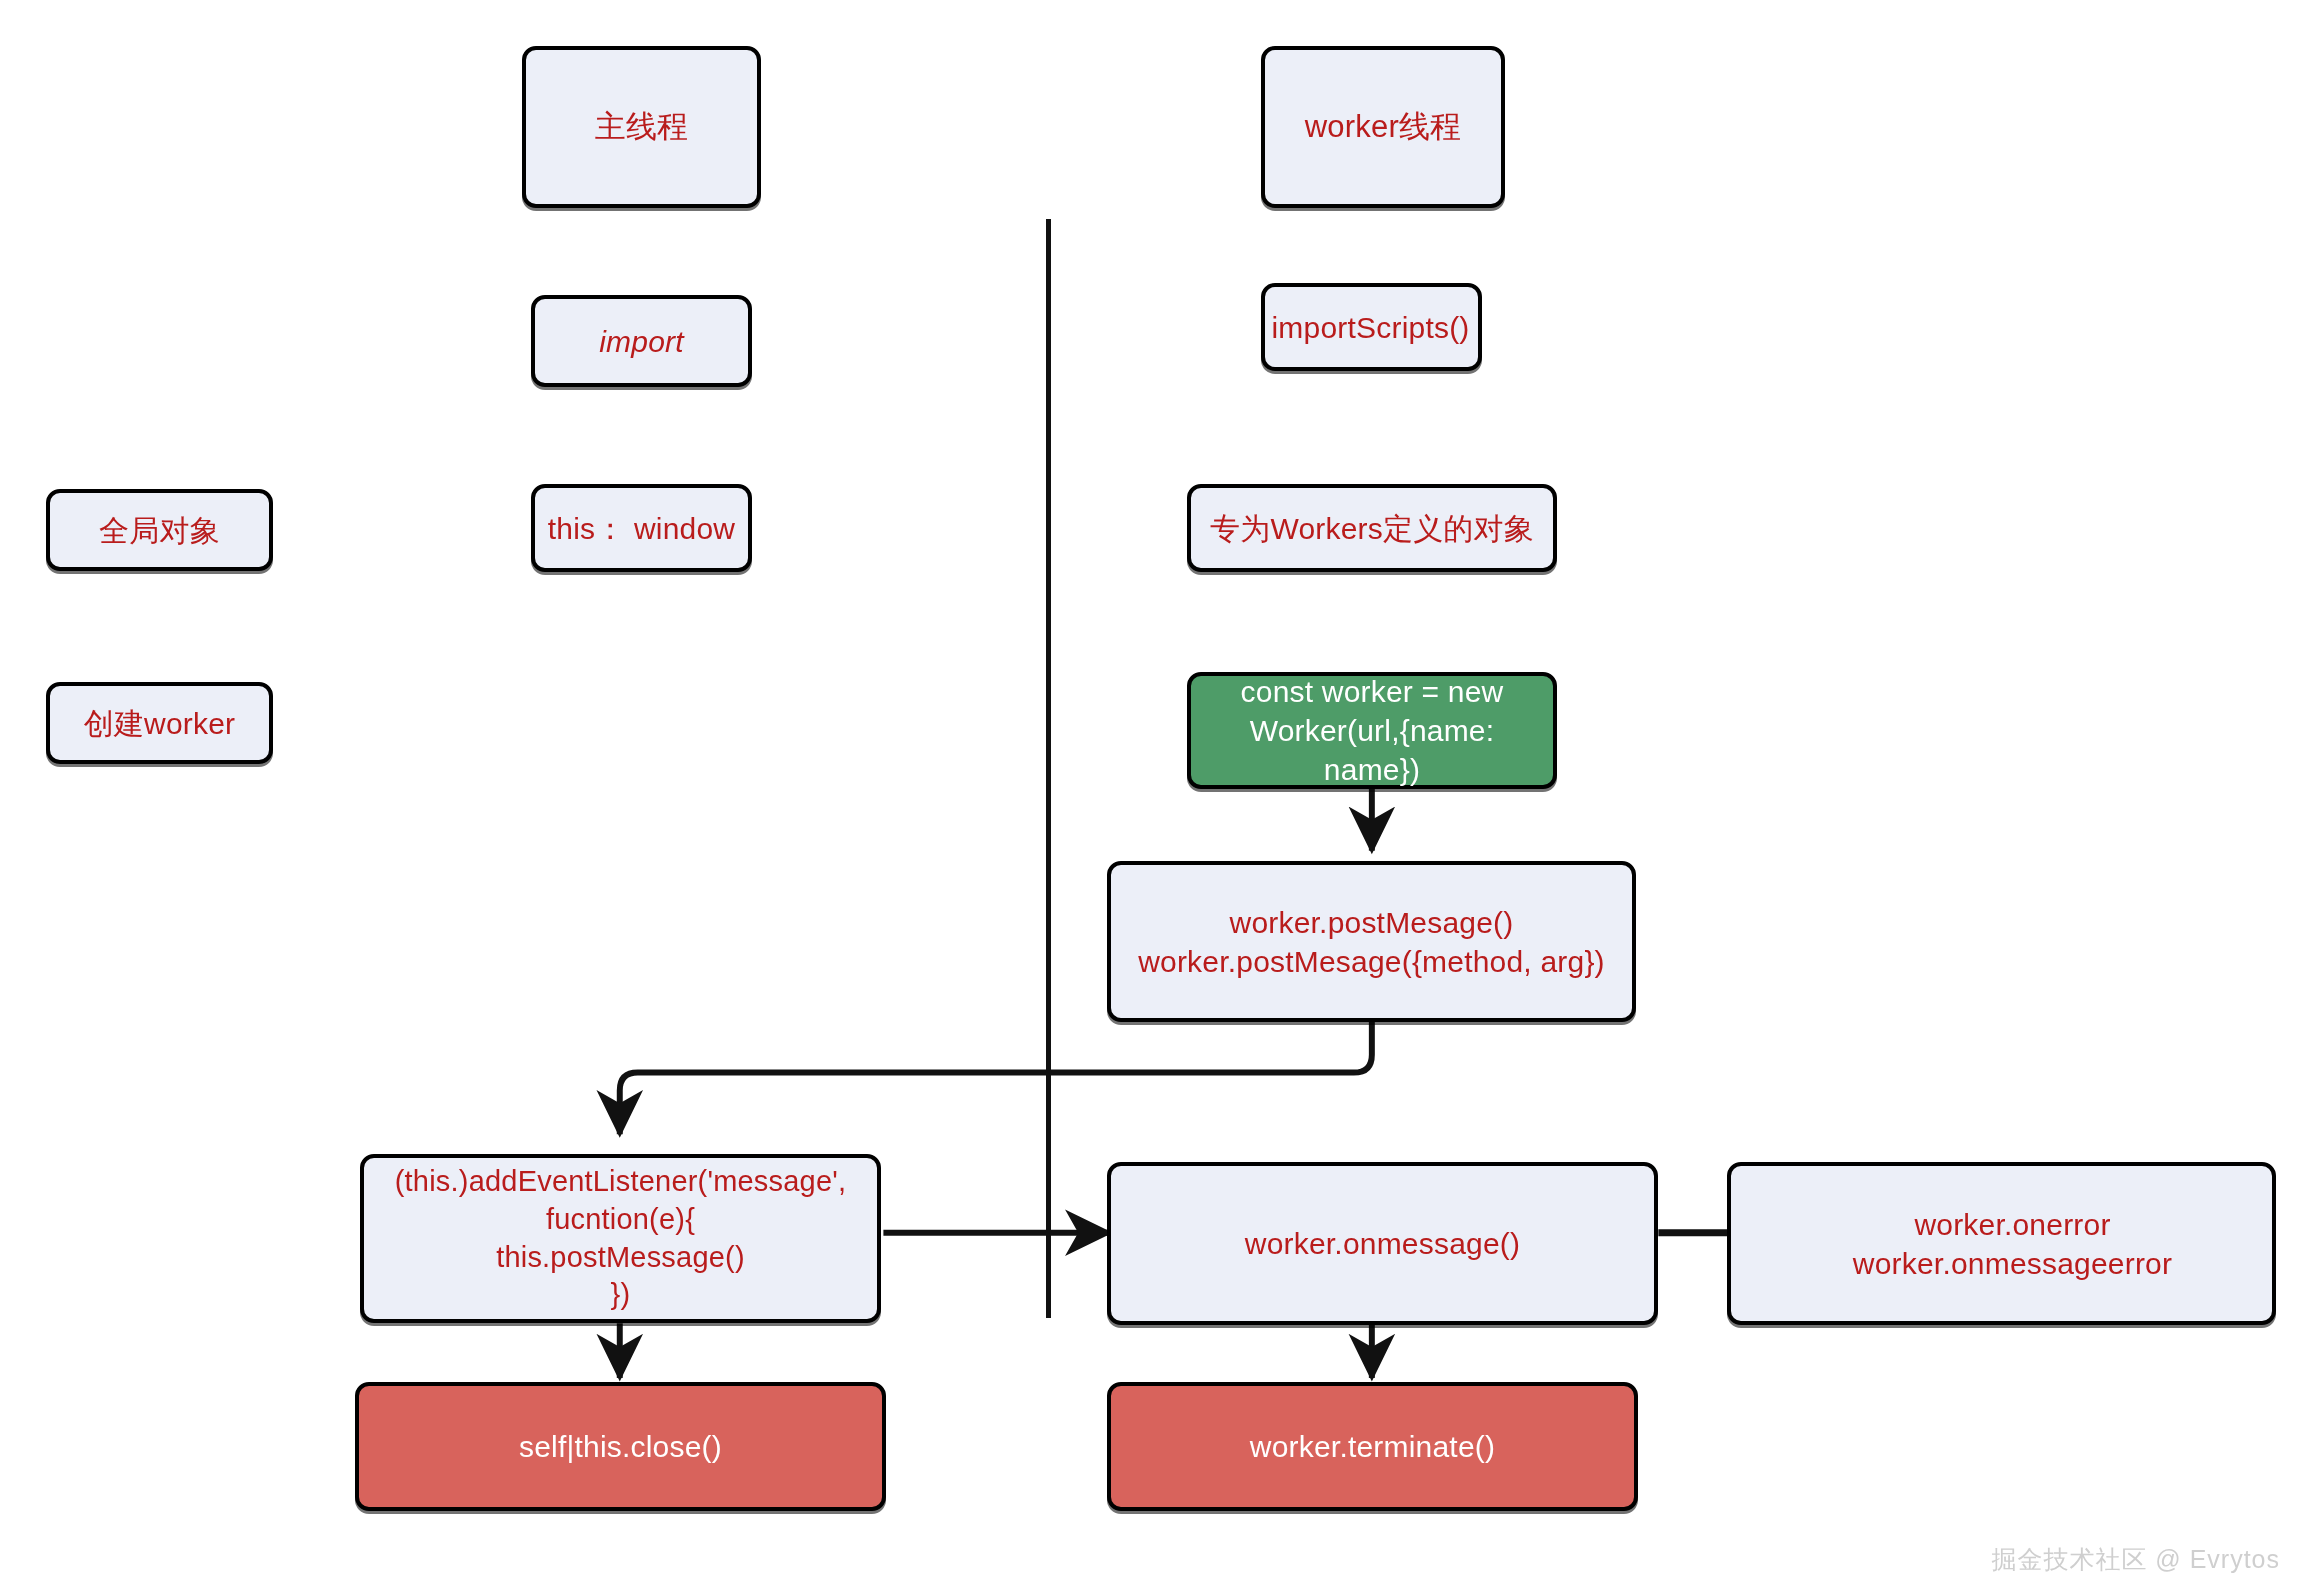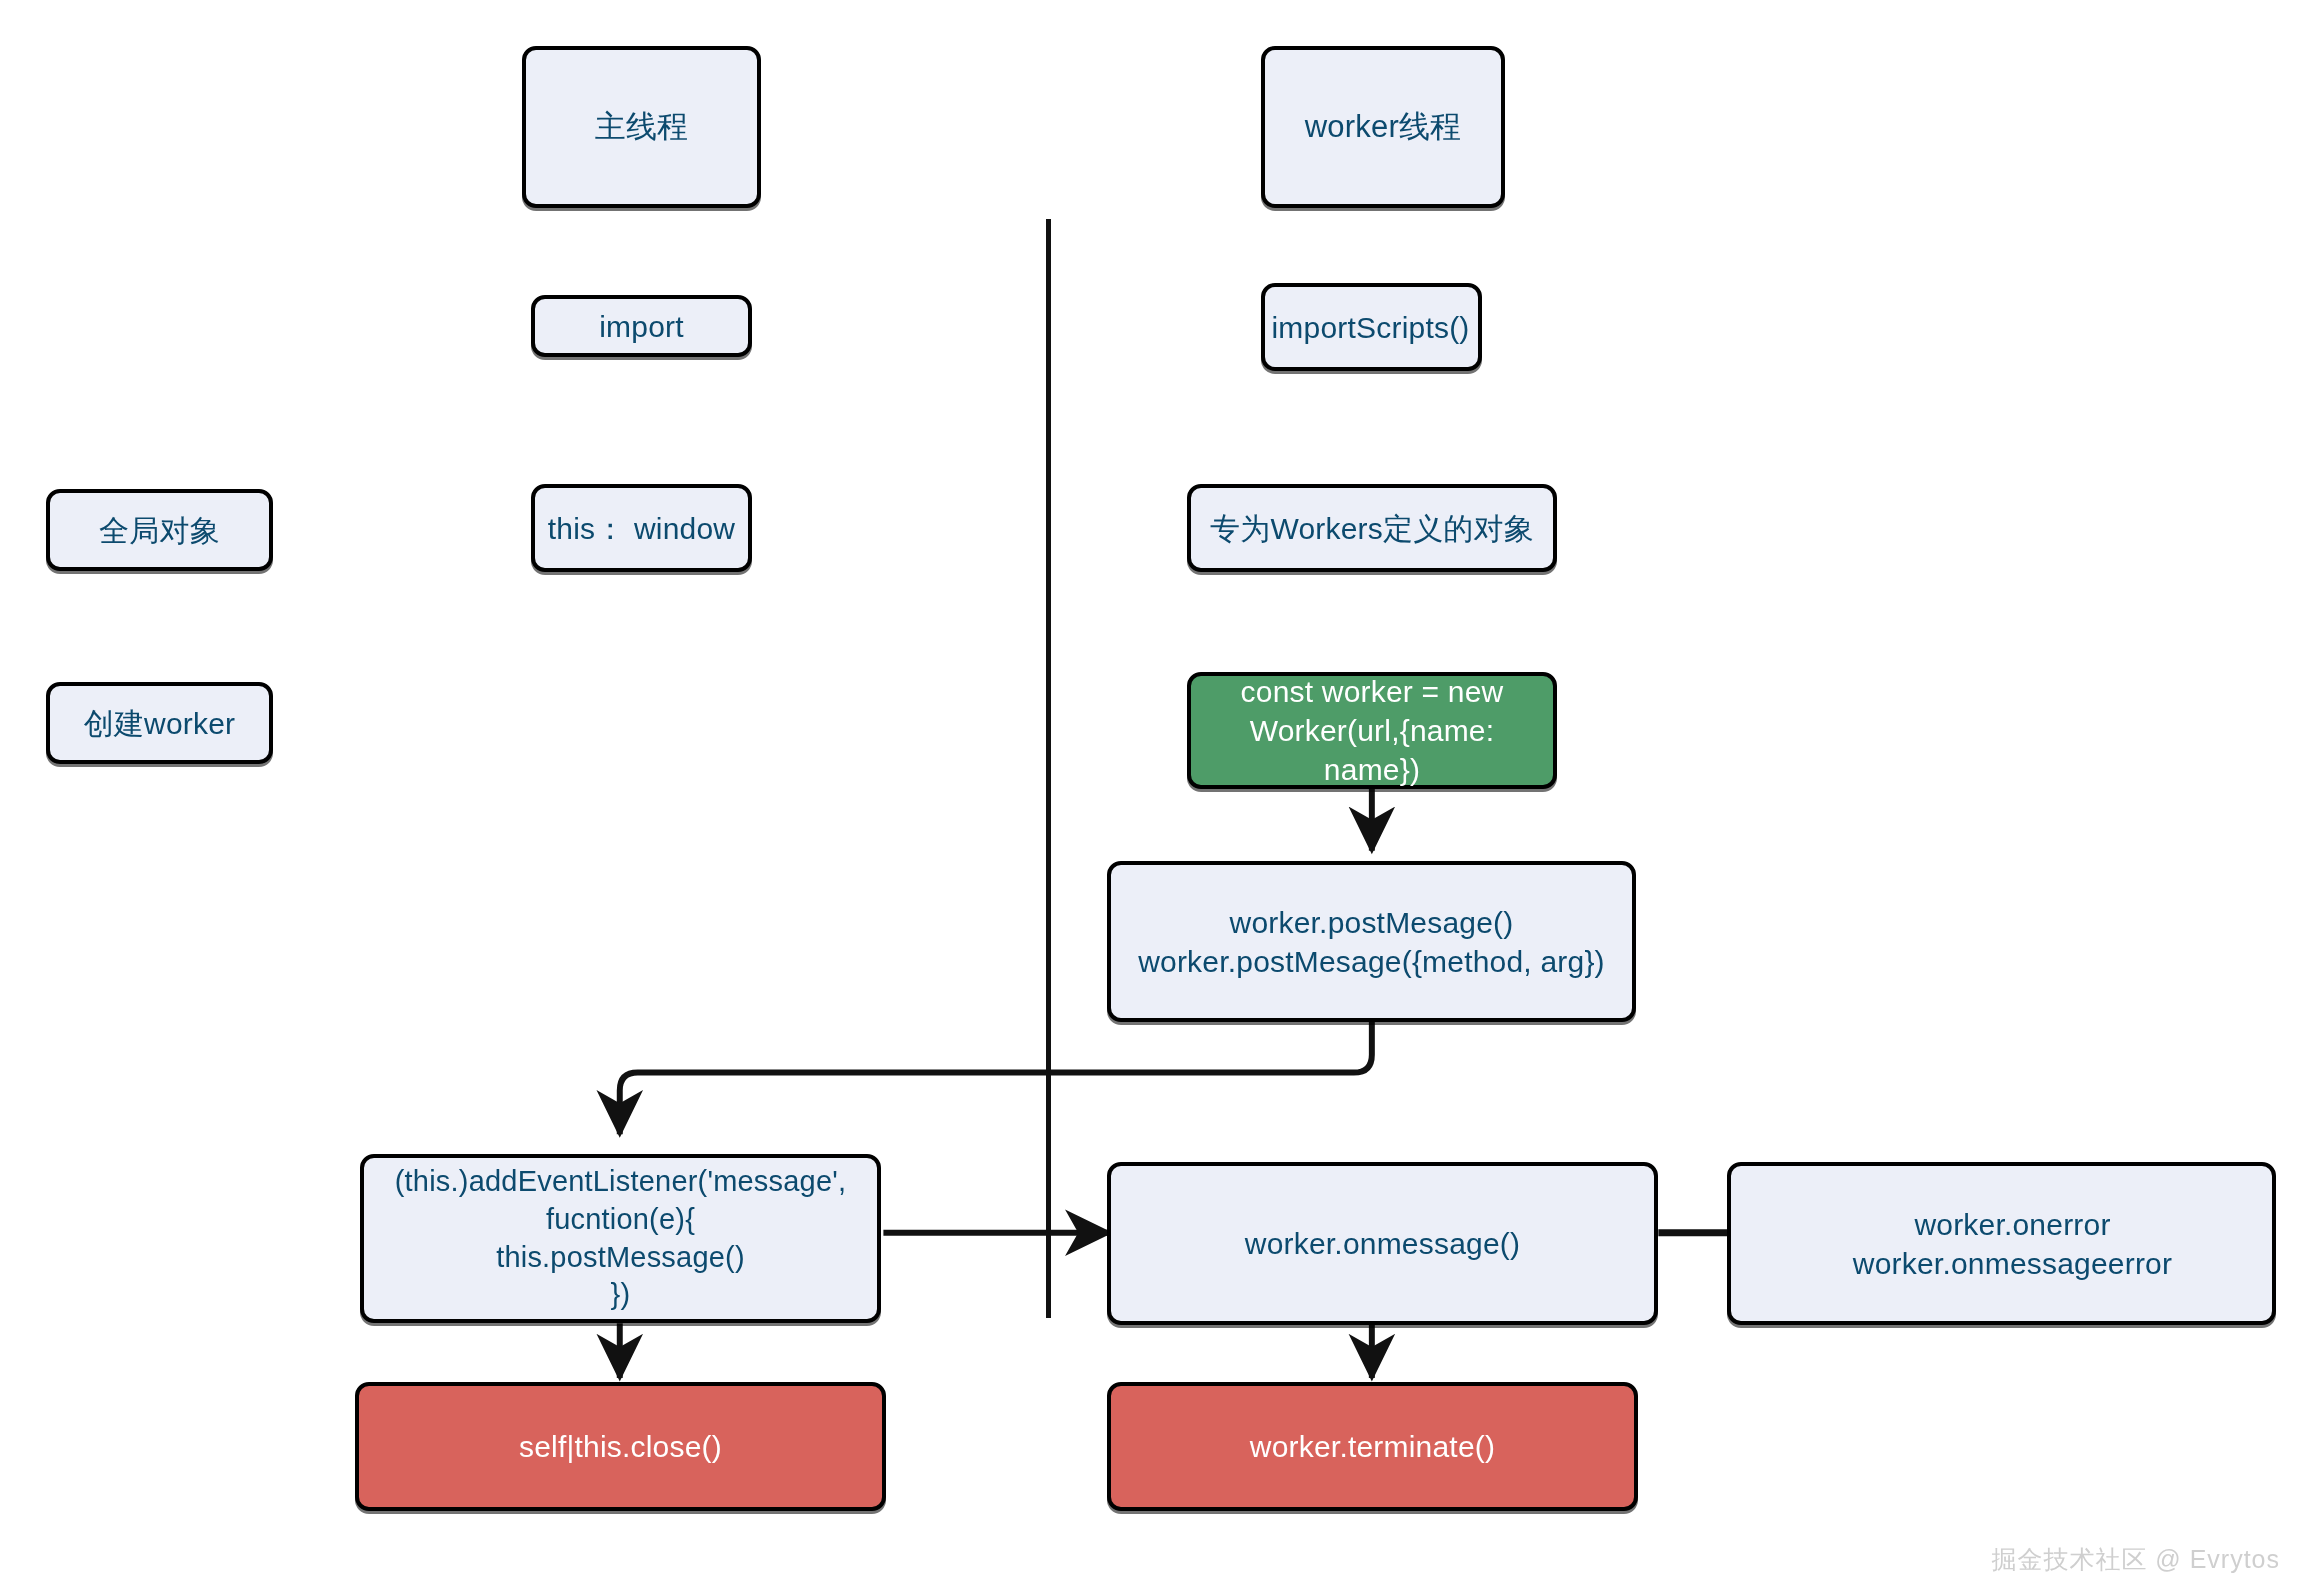--- a/index.html
+++ b/index.html
@@ -20,21 +20,21 @@
   .node {
     position: absolute;
     box-sizing: border-box;
     display: flex;
     align-items: center;
     justify-content: center;
     text-align: center;
     border: 4px solid #000000;
     border-radius: 14px;
     background: #eceff8;
-    color: #0c4a6e;
+    color: #b91c1c;
     font-size: 30px;
     line-height: 1.30;
     letter-spacing: 0.2px;
     padding: 6px 10px;
     white-space: pre-line;
     box-shadow: 0 3px 0 rgba(0,0,0,0.55);
   }
   .node.green {
     background: #4e9c68;
     border-color: #000000;
@@ -117,21 +117,21 @@
 
 
   <div class="node" style="left:46px; top:489px; width:227px; height:82px;">
     <span>全局对象</span>
   </div>
 
   <div class="node" style="left:46px; top:682px; width:227px; height:82px;">
     <span>创建worker</span>
   </div>
 
-  <div class="node" style="left:531px; top:295px; width:221px; height:62px;">
+  <div class="node" style="left:531px; top:295px; width:221px; height:92px;font-style:italic;">
     <span>import</span>
   </div>
 
   <div class="node" style="left:531px; top:484px; width:221px; height:88px;">
     <span>this： window</span>
   </div>
 
   <div class="node" style="left:1261px; top:283px; width:221px; height:88px;padding-left:8px;">
     <span>importScripts()</span>
   </div>

